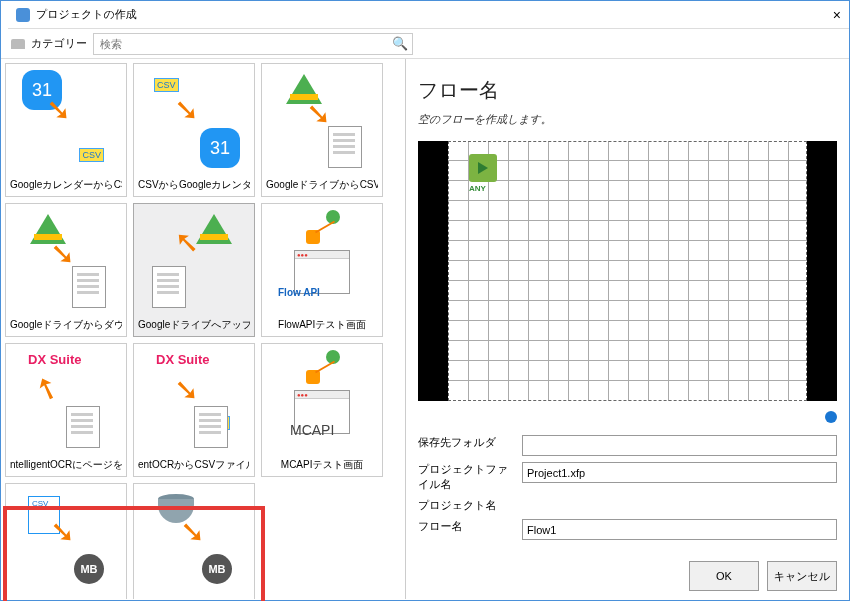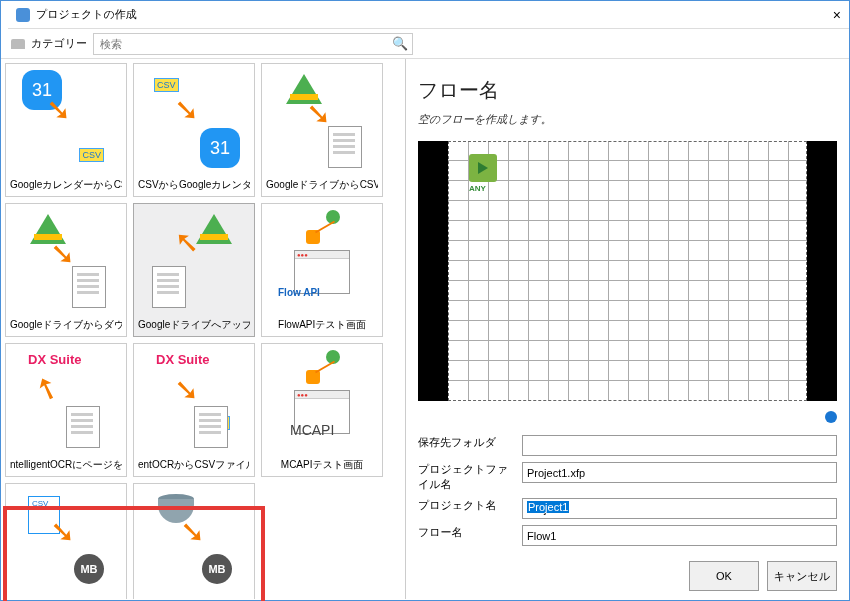--- a/index.html
+++ b/index.html
@@ -218,24 +218,20 @@
         <div class="form-row">
           <label>保存先フォルダ</label>
           <input type="text" value="" style="">
         </div>
         <div class="form-row">
           <label>プロジェクトファイル名</label>
           <input type="text" value="Project1.xfp" style="">
         </div>
         <div class="form-row">
           <label>プロジェクト名</label>
-          <div class="input-wrapper">
-            <input type="text" value="Project1" style="">
-            <span class="selected-overlay">Project1</span>
-          </div>
         </div>
         <div class="form-row">
           <label>フロー名</label>
           <input type="text" value="Flow1" style="">
         </div>
       </div>
       <div class="buttons">
         <button>OK</button>
         <button>キャンセル</button>
       </div>

